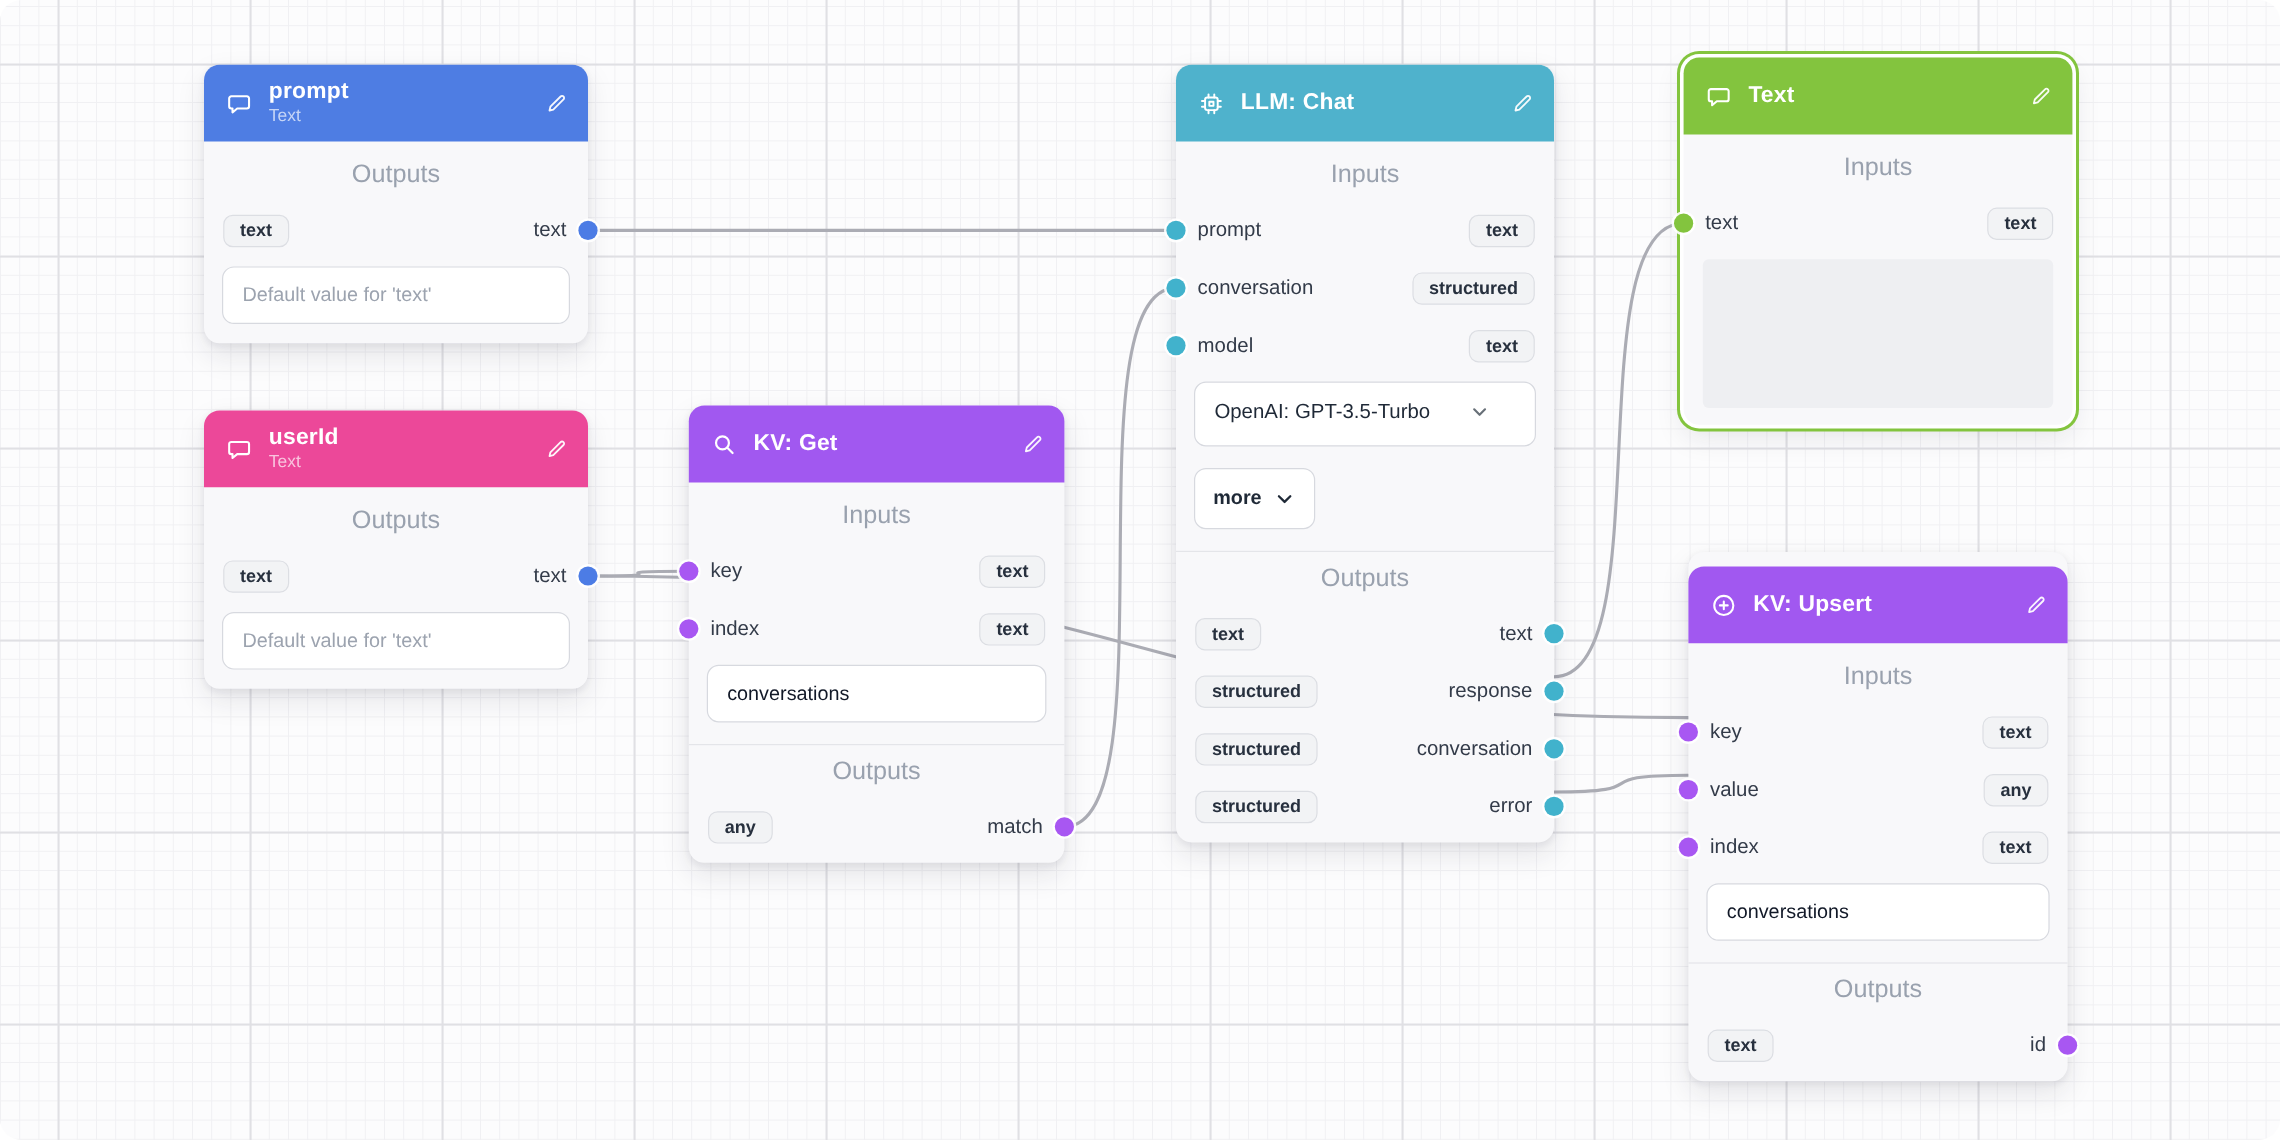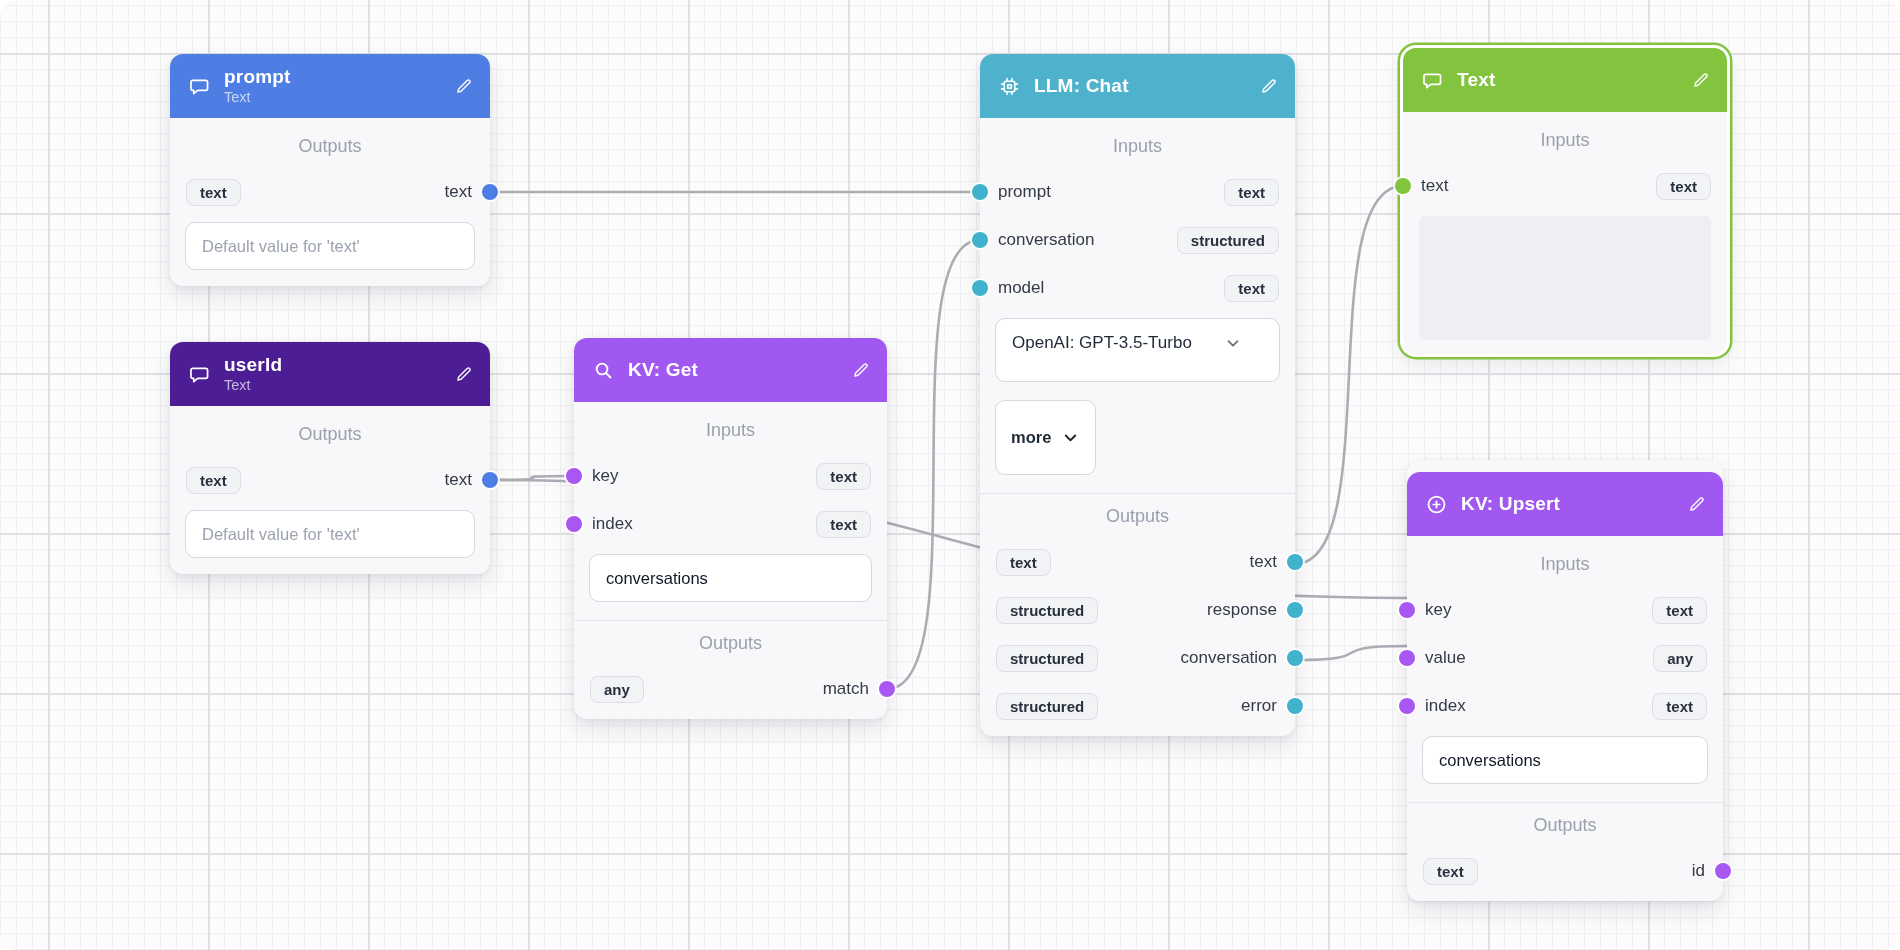--- a/index.html
+++ b/index.html
@@ -20,41 +20,41 @@
   .node.selected{box-shadow:0 0 0 3px #FFFFFF,0 0 0 5.5px #83C43E,0 10px 24px rgba(25,30,50,.10);}
   .node-header{height:64px;border-radius:13px 13px 0 0;display:flex;align-items:center;
     padding:0 16px 0 18px;gap:13px;color:#fff;}
   .hdr-icon{display:flex;align-items:center;flex:0 0 auto;}
   .hdr-text{flex:1;min-width:0;display:flex;flex-direction:column;justify-content:center;}
   .hdr-title{font-size:19px;font-weight:bold;letter-spacing:.2px;line-height:1.1;}
   .hdr-sub{font-size:14.5px;color:rgba(255,255,255,.68);margin-top:1px;}
   .edit-btn{flex:0 0 auto;display:flex;align-items:center;cursor:pointer;opacity:.95;}
   .node-body{padding:6px 0 6px;}
   .sec-heading{height:44px;display:flex;align-items:center;justify-content:center;
-    color:#99A1AE;font-size:18px;}
+    color:#99A1AE;font-size:21px;}
   .row{position:relative;height:48px;display:flex;align-items:center;padding:0 16px;}
   .row .label{font-size:17px;color:#333B49;white-space:nowrap;}
   .badge{background:#F2F3F5;border:1px solid #DCDEE3;border-radius:8px;padding:4px 13px;
     font-size:15px;font-weight:bold;color:#27303E;white-space:nowrap;}
   .row.in .label{margin-right:auto;margin-left:2px;}
   .row.out .badge{margin-right:auto;}
   .row.out .label{margin-right:2px;}
   .port{position:absolute;width:16px;height:16px;border-radius:50%;top:50%;
     transform:translateY(-50%);box-shadow:0 0 0 2px rgba(255,255,255,.9);cursor:crosshair;}
   .port.pl{left:-8px;} .port.pr{right:-8px;}
   .field{margin:6px 15px 10px;}
   .field input{width:100%;box-sizing:border-box;height:48px;border:1px solid #D7D9DF;
     border-radius:10px;background:#fff;padding:16px 16px;font-size:16.5px;color:#111827;
     font-family:inherit;outline:none;}
   .field input::placeholder{color:#9CA3AF;}
   .select{margin:6px 15px 8px;height:48px;border:1px solid #D7D9DF;border-radius:10px;
-    background:#fff;display:flex;align-items:center;padding:0 13px 14px 16px;gap:6px;cursor:pointer;}
+    background:#fff;display:flex;align-items:center;padding:0 13px 4px 16px;gap:6px;cursor:pointer;}
   .select .sel-text{font-size:17px;color:#1F2937;white-space:nowrap;overflow:hidden;max-width:206px;flex:1;}
   .btn-more{margin:10px 15px 0;display:inline-flex;align-items:center;gap:10px;height:41px;
-    padding:16px 15px;border:1px solid #D7D9DF;border-radius:10px;background:#fff;cursor:pointer;
+    padding:4px 15px;border:1px solid #D7D9DF;border-radius:10px;background:#fff;cursor:pointer;
     font-weight:bold;font-size:16.5px;color:#1F2937;width:max-content;}
   .divider{border-top:1px solid #E4E5E9;margin-top:18px;}
   .preview{height:124px;background:#EEEFF2;border-radius:5px;margin:6px 16px 8px;}
 </style>
 </head>
 <body>
 
 <div id="canvas">
   <svg id="wires" width="1900" height="950">
       <path d="M490,192 C759.5,192 710.5,192 980,192" stroke="#ABACB4"></path>
@@ -86,21 +86,21 @@
           <div class="sec-heading">Outputs</div>
           <div class="row out">
             <span class="badge">text</span>
             <span class="label">text</span>
             <span class="port pr" style="background: rgb(76, 124, 229);"></span>
           </div>
           <div class="field"><input type="text" placeholder="Default value for 'text'" style=""></div>
         </div>
       </div>
       <div class="node" style="left: 170px; top: 342px; width: 320px;">
-        <div class="node-header" style="background: #4c1d95;">
+        <div class="node-header" style="background: #ec4899;">
           <span class="hdr-icon">
             <svg width="23" height="23" viewBox="0 0 24 24" fill="none" stroke="#fff" stroke-width="1.8" stroke-linecap="round" stroke-linejoin="round">
               <path d="M5 5.5h13.5a1.9 1.9 0 0 1 1.9 1.9v6.8a1.9 1.9 0 0 1-1.9 1.9h-8.4l-4.1 3.4v-3.4h-1a1.9 1.9 0 0 1-1.9-1.9V7.4A1.9 1.9 0 0 1 5 5.5z"></path>
             </svg>
           </span>
           <div class="hdr-text">
             <div class="hdr-title">userId</div>
             <div class="hdr-sub">Text</div>
           </div>
           <span class="edit-btn">

